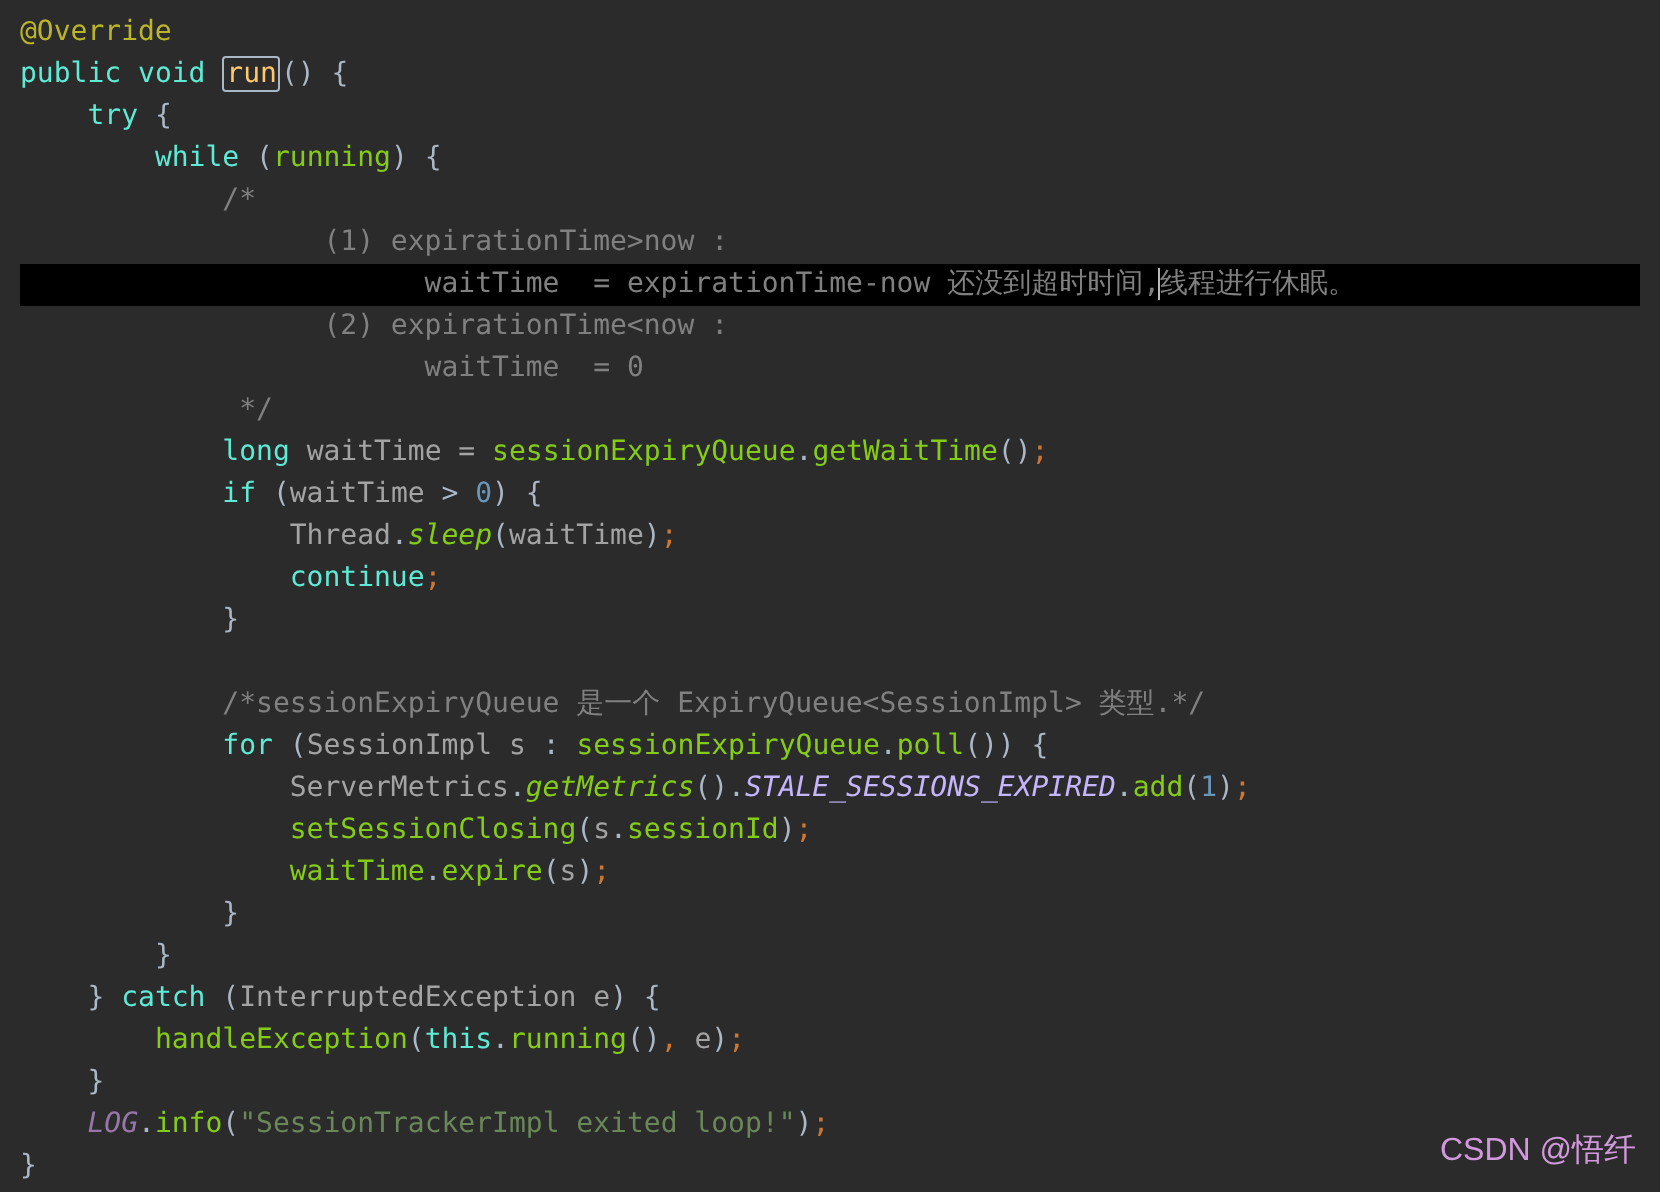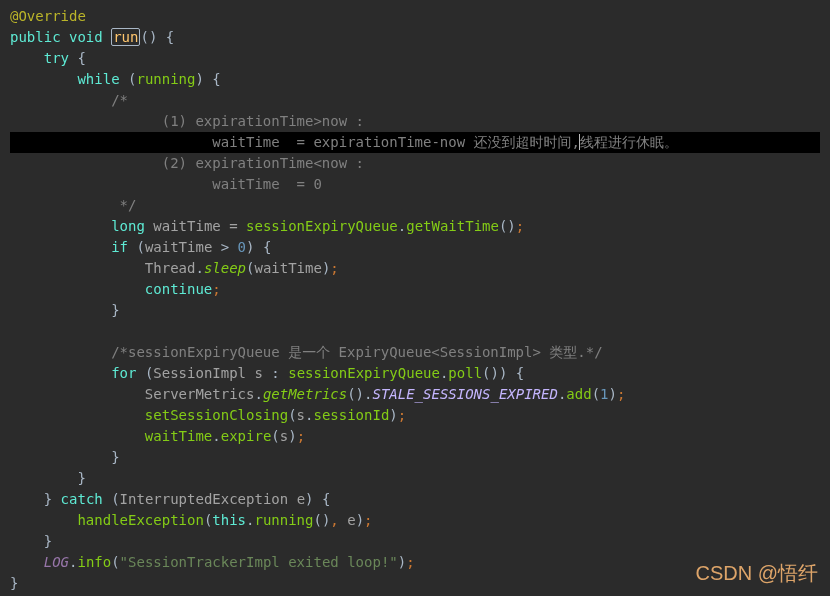--- a/index.html
+++ b/index.html
@@ -45,23 +45,23 @@
     }
     .caret {
       border-left: 1px solid #bbbbbb;
       margin-left: -1px;
     }
     .log { color: #9876aa; font-style: italic; }
     .watermark {
       position: absolute;
       right: 12px;
       bottom: 8px;
-      color: #fdba74;
+      color: #f0abfc;
       font-family: sans-serif;
-      font-size: 20px;
+      font-size: 16px;
       opacity: 0.85;
     }
   </style>
 </head>
 <body>
 
 <pre><span class="annotation">@Override</span>
 <span class="keyword">public</span> <span class="keyword">void</span> <span class="method-decl boxed">run</span><span class="paren">()</span> <span class="brace">{</span>
     <span class="keyword">try</span> <span class="brace">{</span>
         <span class="keyword">while</span> <span class="paren">(</span><span class="field">running</span><span class="paren">)</span> <span class="brace">{</span>

